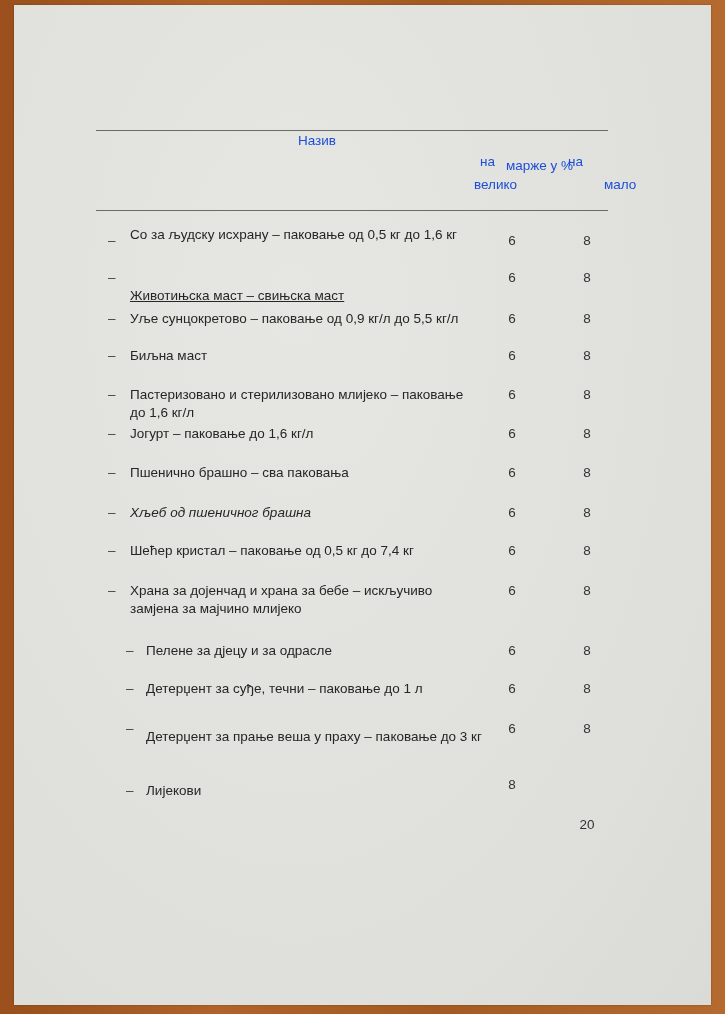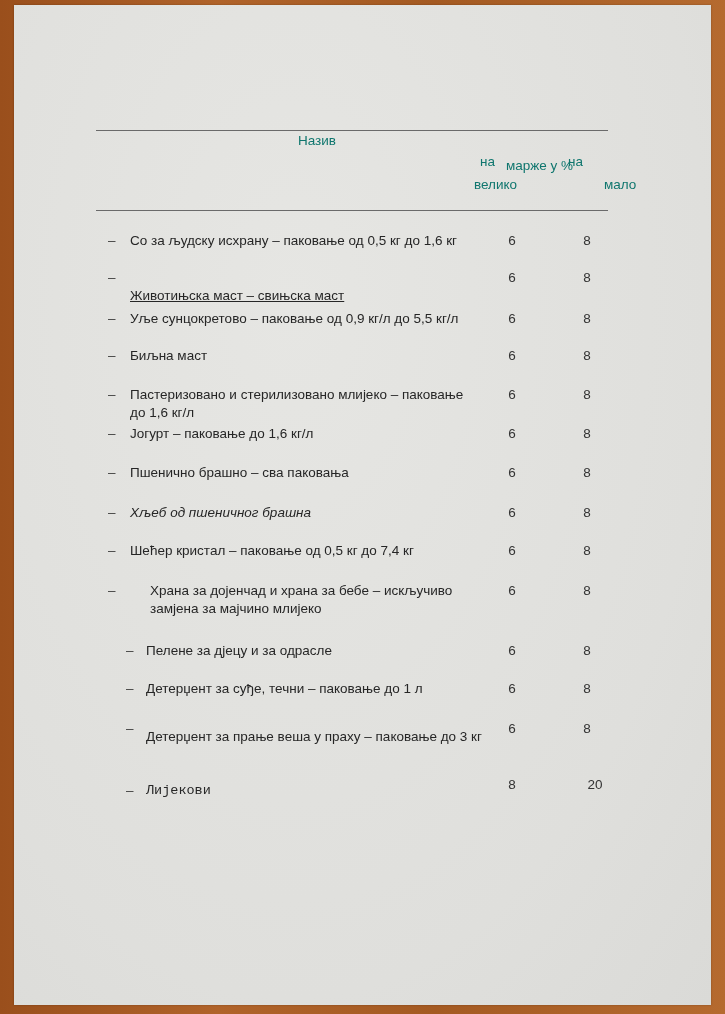--- a/index.html
+++ b/index.html
@@ -9,21 +9,21 @@
     font-family:"Liberation Sans", sans-serif;
   }
   .paper {
     position:absolute; left:14px; top:5px; width:697px; height:1000px;
     background:#e2e2df;
     background-image: radial-gradient(ellipse at 40% 30%, #e6e6e3 0%, #dfdfdc 70%, #dadad7 100%);
     box-shadow: 0 0 2px rgba(0,0,0,0.25);
   }
   .rule { position:absolute; height:1px; background:#6a6a6a; }
   .txt { position:absolute; color:#2a2a2a; font-size:13.5px; line-height:18px; white-space:nowrap; }
-  .hdr { color:#0f766e; }
+  .hdr { color:#1d4ed8; }
   .dash { position:absolute; color:#3a3a3a; font-size:13.5px; line-height:18px; }
   .name { position:absolute; color:#262626; font-size:13.5px; line-height:18px; width:345px; white-space:normal; }
   .val { position:absolute; color:#333; font-size:13.5px; line-height:18px; text-align:center; width:30px; }
 </style>
 </head>
 <body>
 
 <div class="paper"></div>
 
 <div class="rule" style="left:96px; top:130px; width:512px;"></div>
@@ -31,21 +31,21 @@
 <div class="txt hdr" style="left:506px; top:134px;margin-top:23px;">марже у %</div>
 <div class="txt hdr" style="left:480px; top:153px;">на</div>
 <div class="txt hdr" style="left:474px; top:176px;">велико</div>
 <div class="txt hdr" style="left:568px; top:153px;">на</div>
 <div class="txt hdr" style="left:560px; top:176px;margin-left:44px;">мало</div>
 <div class="rule" style="left:96px; top:210px; width:512px;"></div>
 
 <div id="rows">
     <div>
       <span class="dash" style="left:108px; top:232px;">–</span>
-      <span class="name" style="left:130px; top:232px;">Со за људску исхрану – паковање од 0,5 кг до 1,6 кг</span>
+      <span class="name" style="left:130px; top:226px;">Со за људску исхрану – паковање од 0,5 кг до 1,6 кг</span>
       <span class="val" style="left:497px; top:232px;">6</span>
       <span class="val" style="left:572px; top:232px;">8</span>
     </div>
     <div>
       <span class="dash" style="left:108px; top:269px;">–</span>
       <span class="name" style="left:130px; top:287px;text-decoration:underline;">Животињска маст – свињска маст</span>
       <span class="val" style="left:497px; top:269px;">6</span>
       <span class="val" style="left:572px; top:269px;">8</span>
     </div>
     <div>
@@ -85,21 +85,21 @@
       <span class="val" style="left:572px; top:504px;">8</span>
     </div>
     <div>
       <span class="dash" style="left:108px; top:542px;">–</span>
       <span class="name" style="left:130px; top:542px;">Шећер кристал – паковање од 0,5 кг до 7,4 кг</span>
       <span class="val" style="left:497px; top:542px;">6</span>
       <span class="val" style="left:572px; top:542px;">8</span>
     </div>
     <div>
       <span class="dash" style="left:108px; top:582px;">–</span>
-      <span class="name" style="left:130px; top:582px;margin-left:20px;">Храна за дојенчад и храна за бебе – искључиво замјена за мајчино млијеко</span>
+      <span class="name" style="left:130px; top:582px;">Храна за дојенчад и храна за бебе – искључиво замјена за мајчино млијеко</span>
       <span class="val" style="left:497px; top:582px;">6</span>
       <span class="val" style="left:572px; top:582px;">8</span>
     </div>
     <div>
       <span class="dash" style="left:126px; top:642px;">–</span>
       <span class="name" style="left:146px; top:642px;">Пелене за дјецу и за одрасле</span>
       <span class="val" style="left:497px; top:642px;">6</span>
       <span class="val" style="left:572px; top:642px;">8</span>
     </div>
     <div>
@@ -109,17 +109,17 @@
       <span class="val" style="left:572px; top:680px;">8</span>
     </div>
     <div>
       <span class="dash" style="left:126px; top:720px;">–</span>
       <span class="name" style="left:146px; top:720px;margin-top:8px;">Детерџент за прање веша у праху – паковање до 3 кг</span>
       <span class="val" style="left:497px; top:720px;">6</span>
       <span class="val" style="left:572px; top:720px;">8</span>
     </div>
     <div>
       <span class="dash" style="left:126px; top:782px;">–</span>
-      <span class="name" style="left:146px; top:782px;font-family:Liberation Mono, monospace;">Лијекови</span>
+      <span class="name" style="left:146px; top:782px;">Лијекови</span>
       <span class="val" style="left:497px; top:776px;">8</span>
-      <span class="val" style="left:572px; top:776px;margin-left:8px;">20</span>
+      <span class="val" style="left:572px; top:816px;">20</span>
     </div>
   </div>
 
 </body></html>

